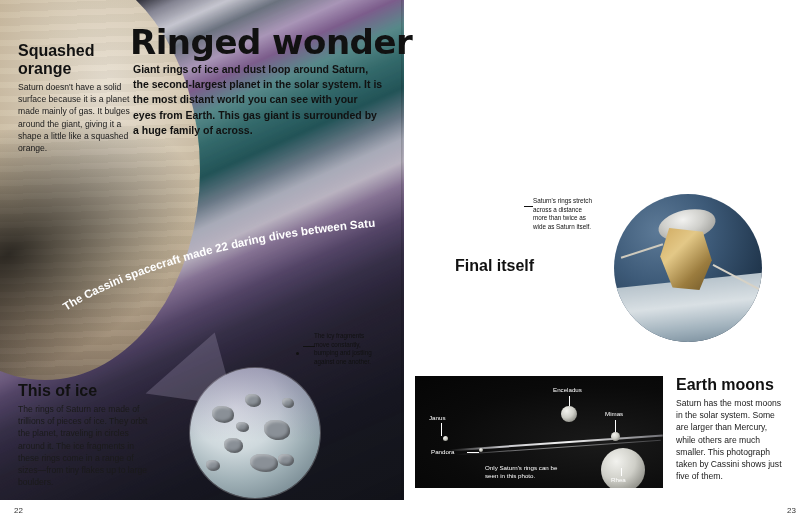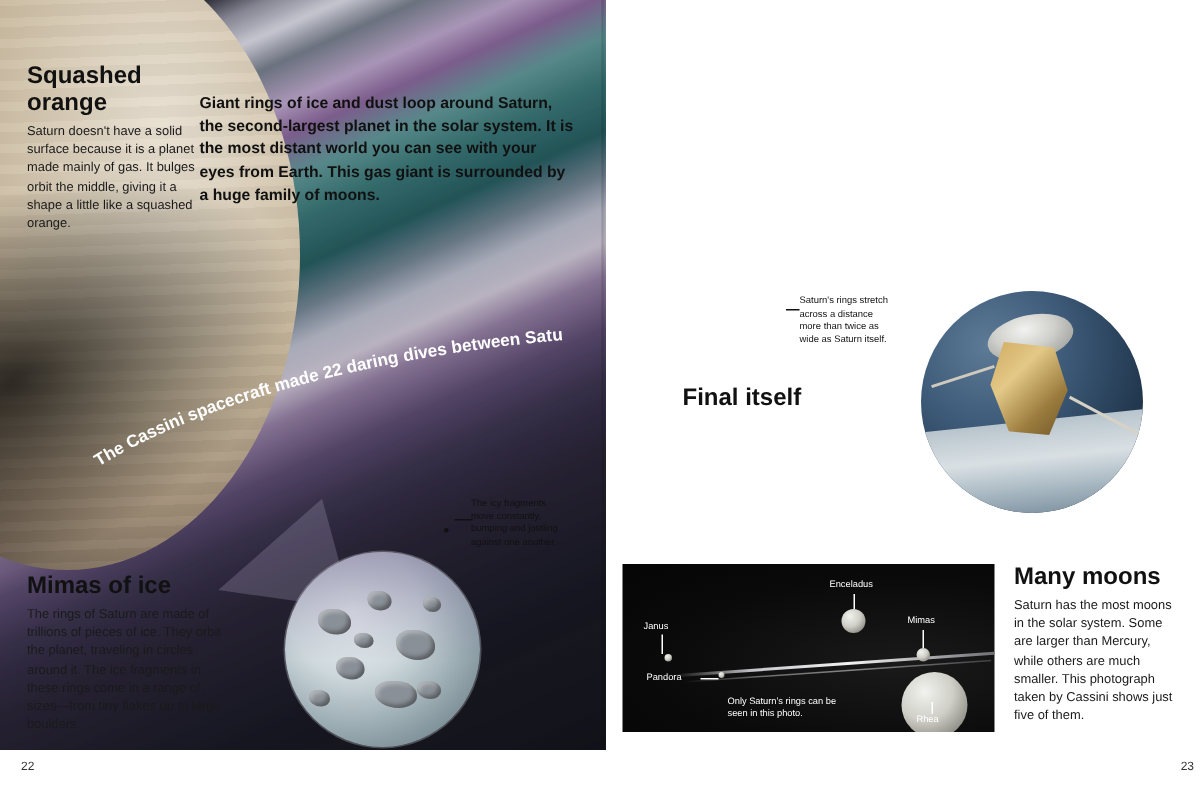--- a/index.html
+++ b/index.html
@@ -380,35 +380,36 @@
     <div class="rock" style="left:16px;top:92px;width:14px;height:11px;"></div>
     <div class="rock" style="left:92px;top:30px;width:12px;height:10px;"></div>
     <div class="rock" style="left:46px;top:54px;width:13px;height:10px;"></div>
     <div class="rock" style="left:88px;top:86px;width:16px;height:12px;"></div>
   </div>
 
   <div class="spine"></div>
 
   <div class="block" style="left:18px; top:42px; width:118px;">
     <h3>Squashed orange</h3>
-    <p>Saturn doesn't have a solid surface because it is a planet made mainly of gas. It bulges orbit the middle, giving it a shape a little like a squashed orange.</p>
+    <p>Saturn doesn't have a solid surface because it is a planet made mainly of gas. It bulges around the giant, giving it a shape a little like a squashed orange.</p>
   </div>
 
   <div class="block" style="left:18px; top:382px; width:130px;">
-    <h3>Mimas of ice</h3>
+    <h3>This of ice</h3>
     <p>The rings of Saturn are made of trillions of pieces of ice. They orbit the planet, traveling in circles around it. The ice fragments in these rings come in a range of sizes—from tiny flakes up to large boulders.</p>
   </div>
 
   <div class="callout" style="left:314px; top:332px; width:62px;">The icy fragments move constantly, bumping and jostling against one another.</div>
   <div class="leader-line" style="left:303px; top:346px; width:12px;"></div>
   <div class="dot" style="left:296px; top:352px;"></div>
 
   <div class="right-page"></div>
 
-  <div class="intro">Giant rings of ice and dust loop around Saturn, the second-largest planet in the solar system. It is the most distant world you can see with your eyes from Earth. This gas giant is surrounded by a huge family of moons.</div>
+  <div class="title">Ringed wonder</div>
+  <div class="intro">Giant rings of ice and dust loop around Saturn, the second-largest planet in the solar system. It is the most distant world you can see with your eyes from Earth. This gas giant is surrounded by a huge family of across.</div>
 
   <div class="callout" style="left:533px; top:197px; width:64px;">Saturn's rings stretch across a distance more than twice as wide as Saturn itself.</div>
   <div class="leader-line" style="left:524px; top:206px; width:9px;"></div>
 
   <div class="cassini-circle">
     <div class="planet-band"></div>
     <div class="boom2"></div>
     <div class="dish"></div>
     <div class="body"></div>
     <div class="boom"></div>
@@ -437,21 +438,21 @@
     <div class="label" style="left:14px; top:38px;">Janus</div>
     <div class="label" style="left:138px; top:10px;">Enceladus</div>
     <div class="label" style="left:190px; top:34px;">Mimas</div>
     <div class="label" style="left:16px; top:72px;">Pandora</div>
     <div class="label" style="left:196px; top:100px;">Rhea</div>
 
     <div class="note" style="left:70px; top:88px;">Only Saturn's rings can be seen in this photo.</div>
   </div>
 
   <div class="block" style="left:676px; top:376px; width:108px;">
-    <h3>Many moons</h3>
+    <h3>Earth moons</h3>
     <p>Saturn has the most moons in the solar system. Some are larger than Mercury, while others are much smaller. This photograph taken by Cassini shows just five of them.</p>
   </div>
 
   <div class="bottom-strip">
     <div class="dark"></div>
   </div>
   <div class="folio left" style="color:#333;">22</div>
   <div class="folio right">23</div>
 
 </div>

